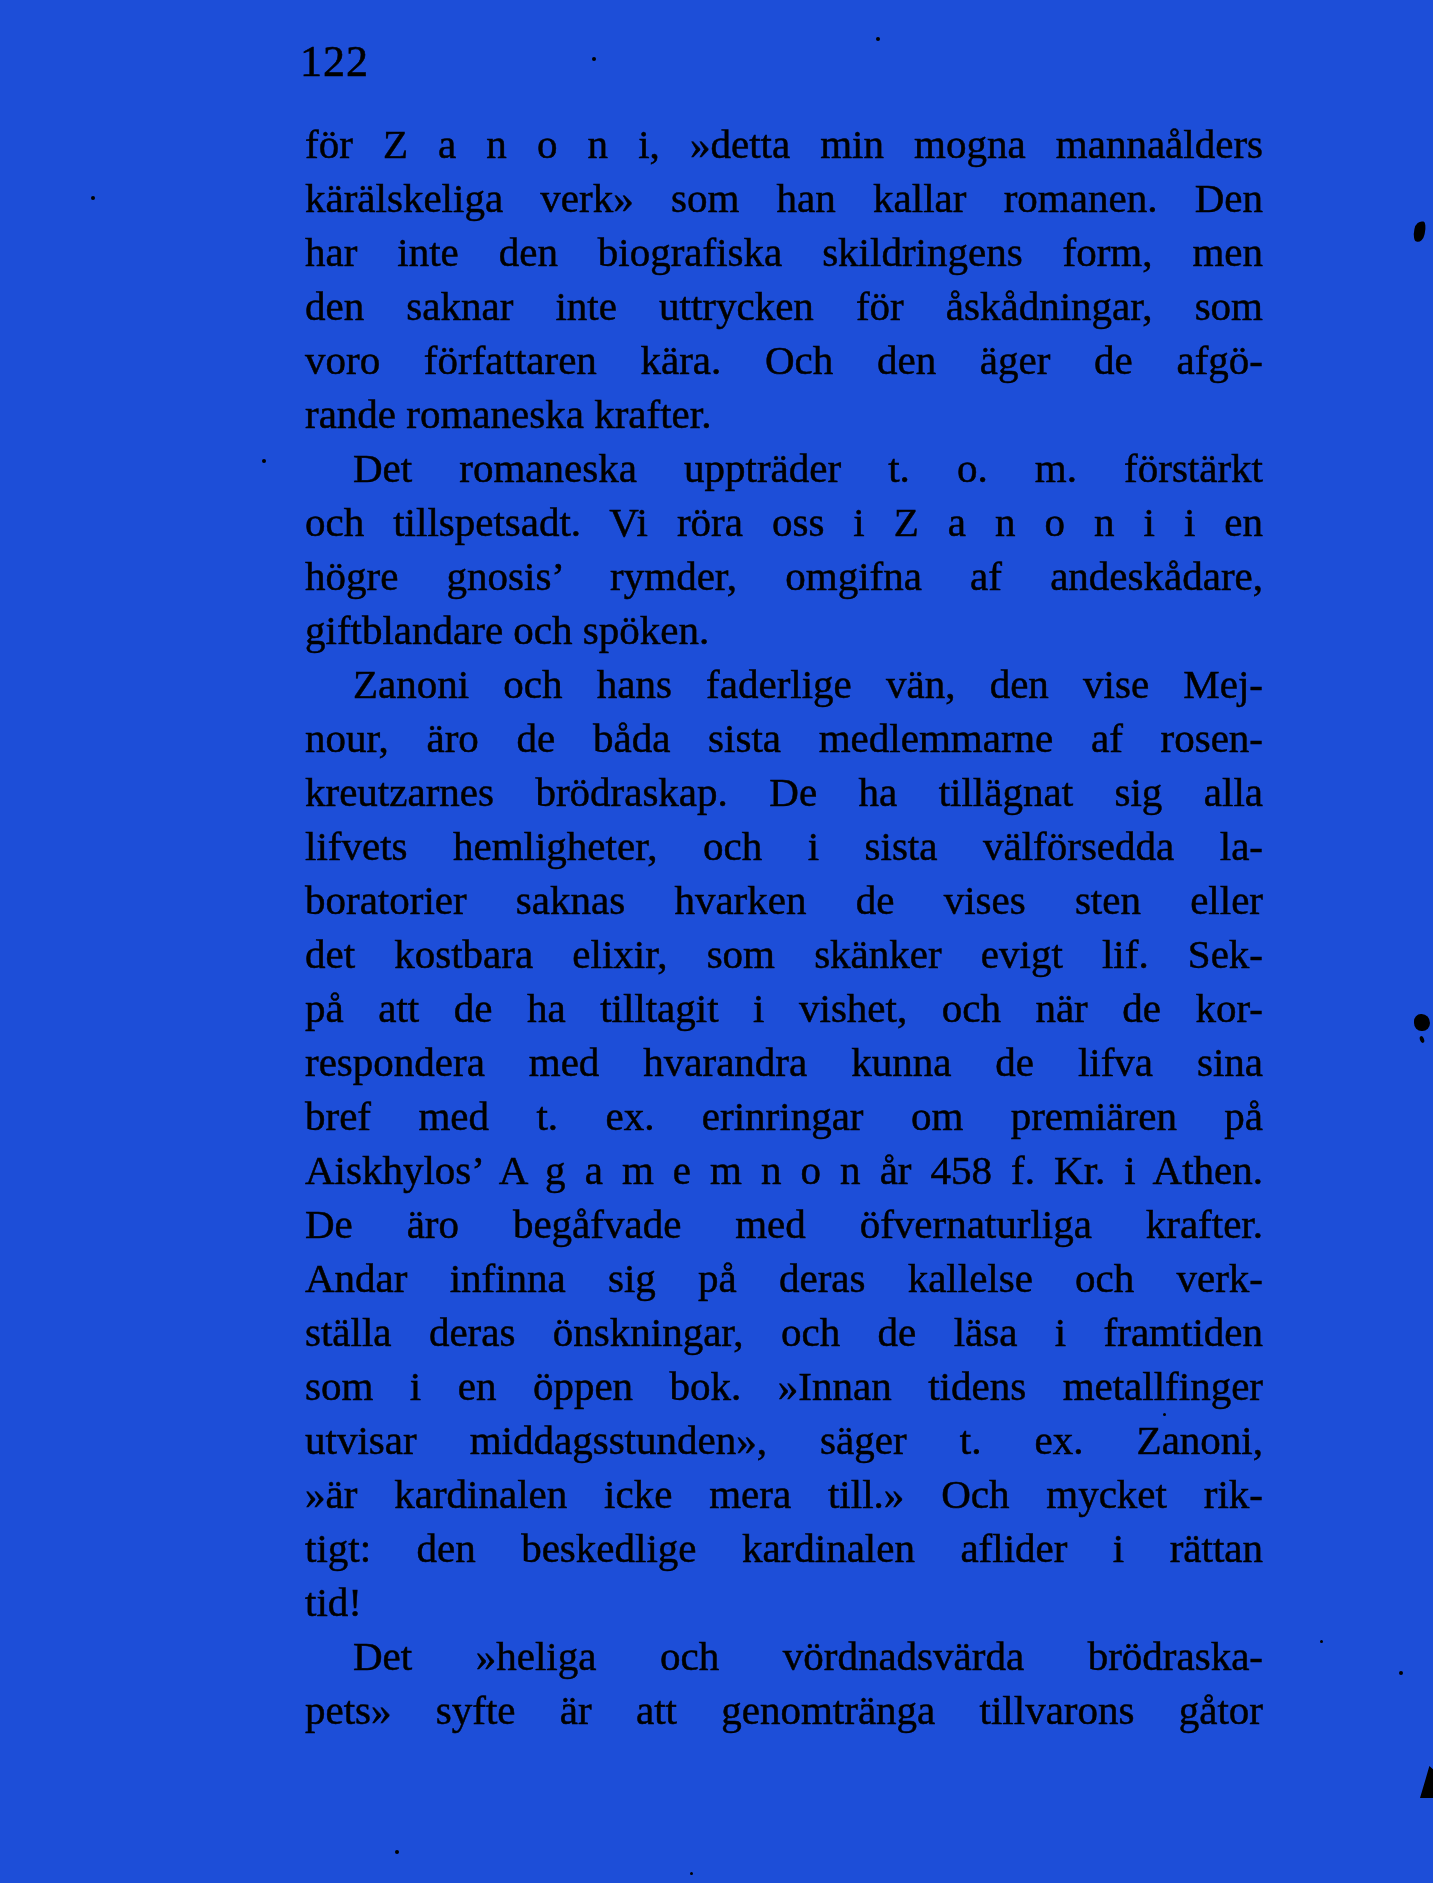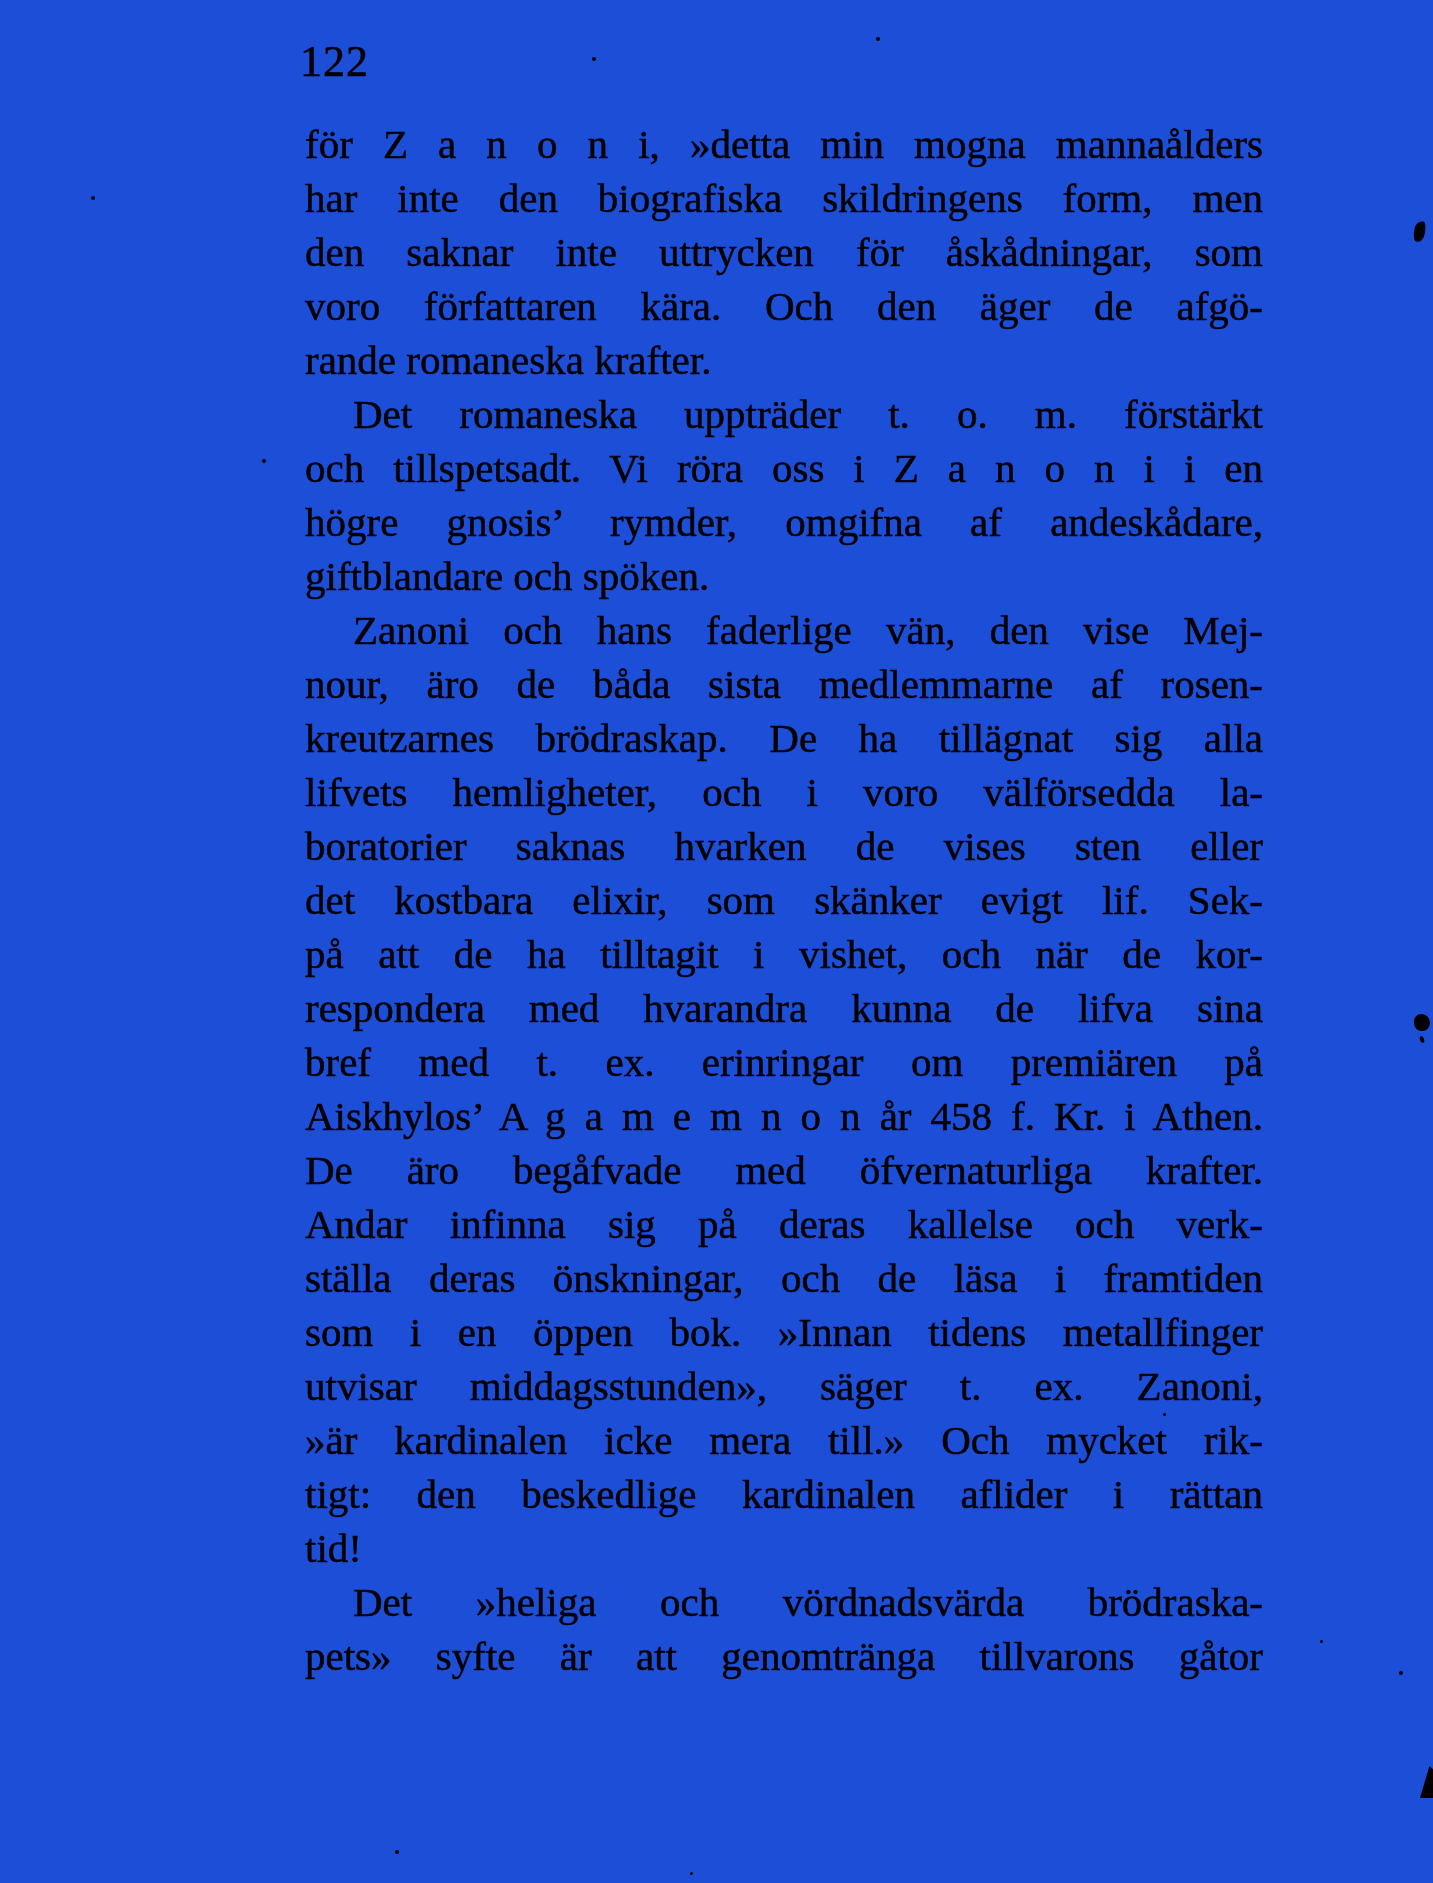--- a/index.html
+++ b/index.html
@@ -82,32 +82,33 @@
 </style>
 </head>
 <body>
 
 <div class="page">
 
   <div class="page-number">122</div>
 
   <div class="text-block" id="text-block">
       <div class="line just">för Z a n o n i, »detta min mogna mannaålders</div>
+      <div class="line just">kärälskeliga verk» som han kallar romanen. Den</div>
       <div class="line just">har inte den biografiska skildringens form, men</div>
       <div class="line just">den saknar inte uttrycken för åskådningar, som</div>
       <div class="line just">voro författaren kära. Och den äger de afgö-</div>
       <div class="line">rande romaneska krafter.</div>
       <div class="line just ind">Det romaneska uppträder t. o. m. förstärkt</div>
       <div class="line just">och tillspetsadt. Vi röra oss i Z a n o n i i en</div>
       <div class="line just">högre gnosis’ rymder, omgifna af andeskådare,</div>
       <div class="line">giftblandare och spöken.</div>
       <div class="line just ind">Zanoni och hans faderlige vän, den vise Mej-</div>
       <div class="line just">nour, äro de båda sista medlemmarne af rosen-</div>
       <div class="line just">kreutzarnes brödraskap. De ha tillägnat sig alla</div>
-      <div class="line just">lifvets hemligheter, och i voro välförsedda la-</div>
+      <div class="line just">lifvets hemligheter, och i sista välförsedda la-</div>
       <div class="line just">boratorier saknas hvarken de vises sten eller</div>
       <div class="line just">det kostbara elixir, som skänker evigt lif. Sek-</div>
       <div class="line just">på att de ha tilltagit i vishet, och när de kor-</div>
       <div class="line just">respondera med hvarandra kunna de lifva sina</div>
       <div class="line just">bref med t. ex. erinringar om premiären på</div>
       <div class="line just">Aiskhylos’ A g a m e m n o n år 458 f. Kr. i Athen.</div>
       <div class="line just">De äro begåfvade med öfvernaturliga krafter.</div>
       <div class="line just">Andar infinna sig på deras kallelse och verk-</div>
       <div class="line just">ställa deras önskningar, och de läsa i framtiden</div>
       <div class="line just">som i en öppen bok. »Innan tidens metallfinger</div>

